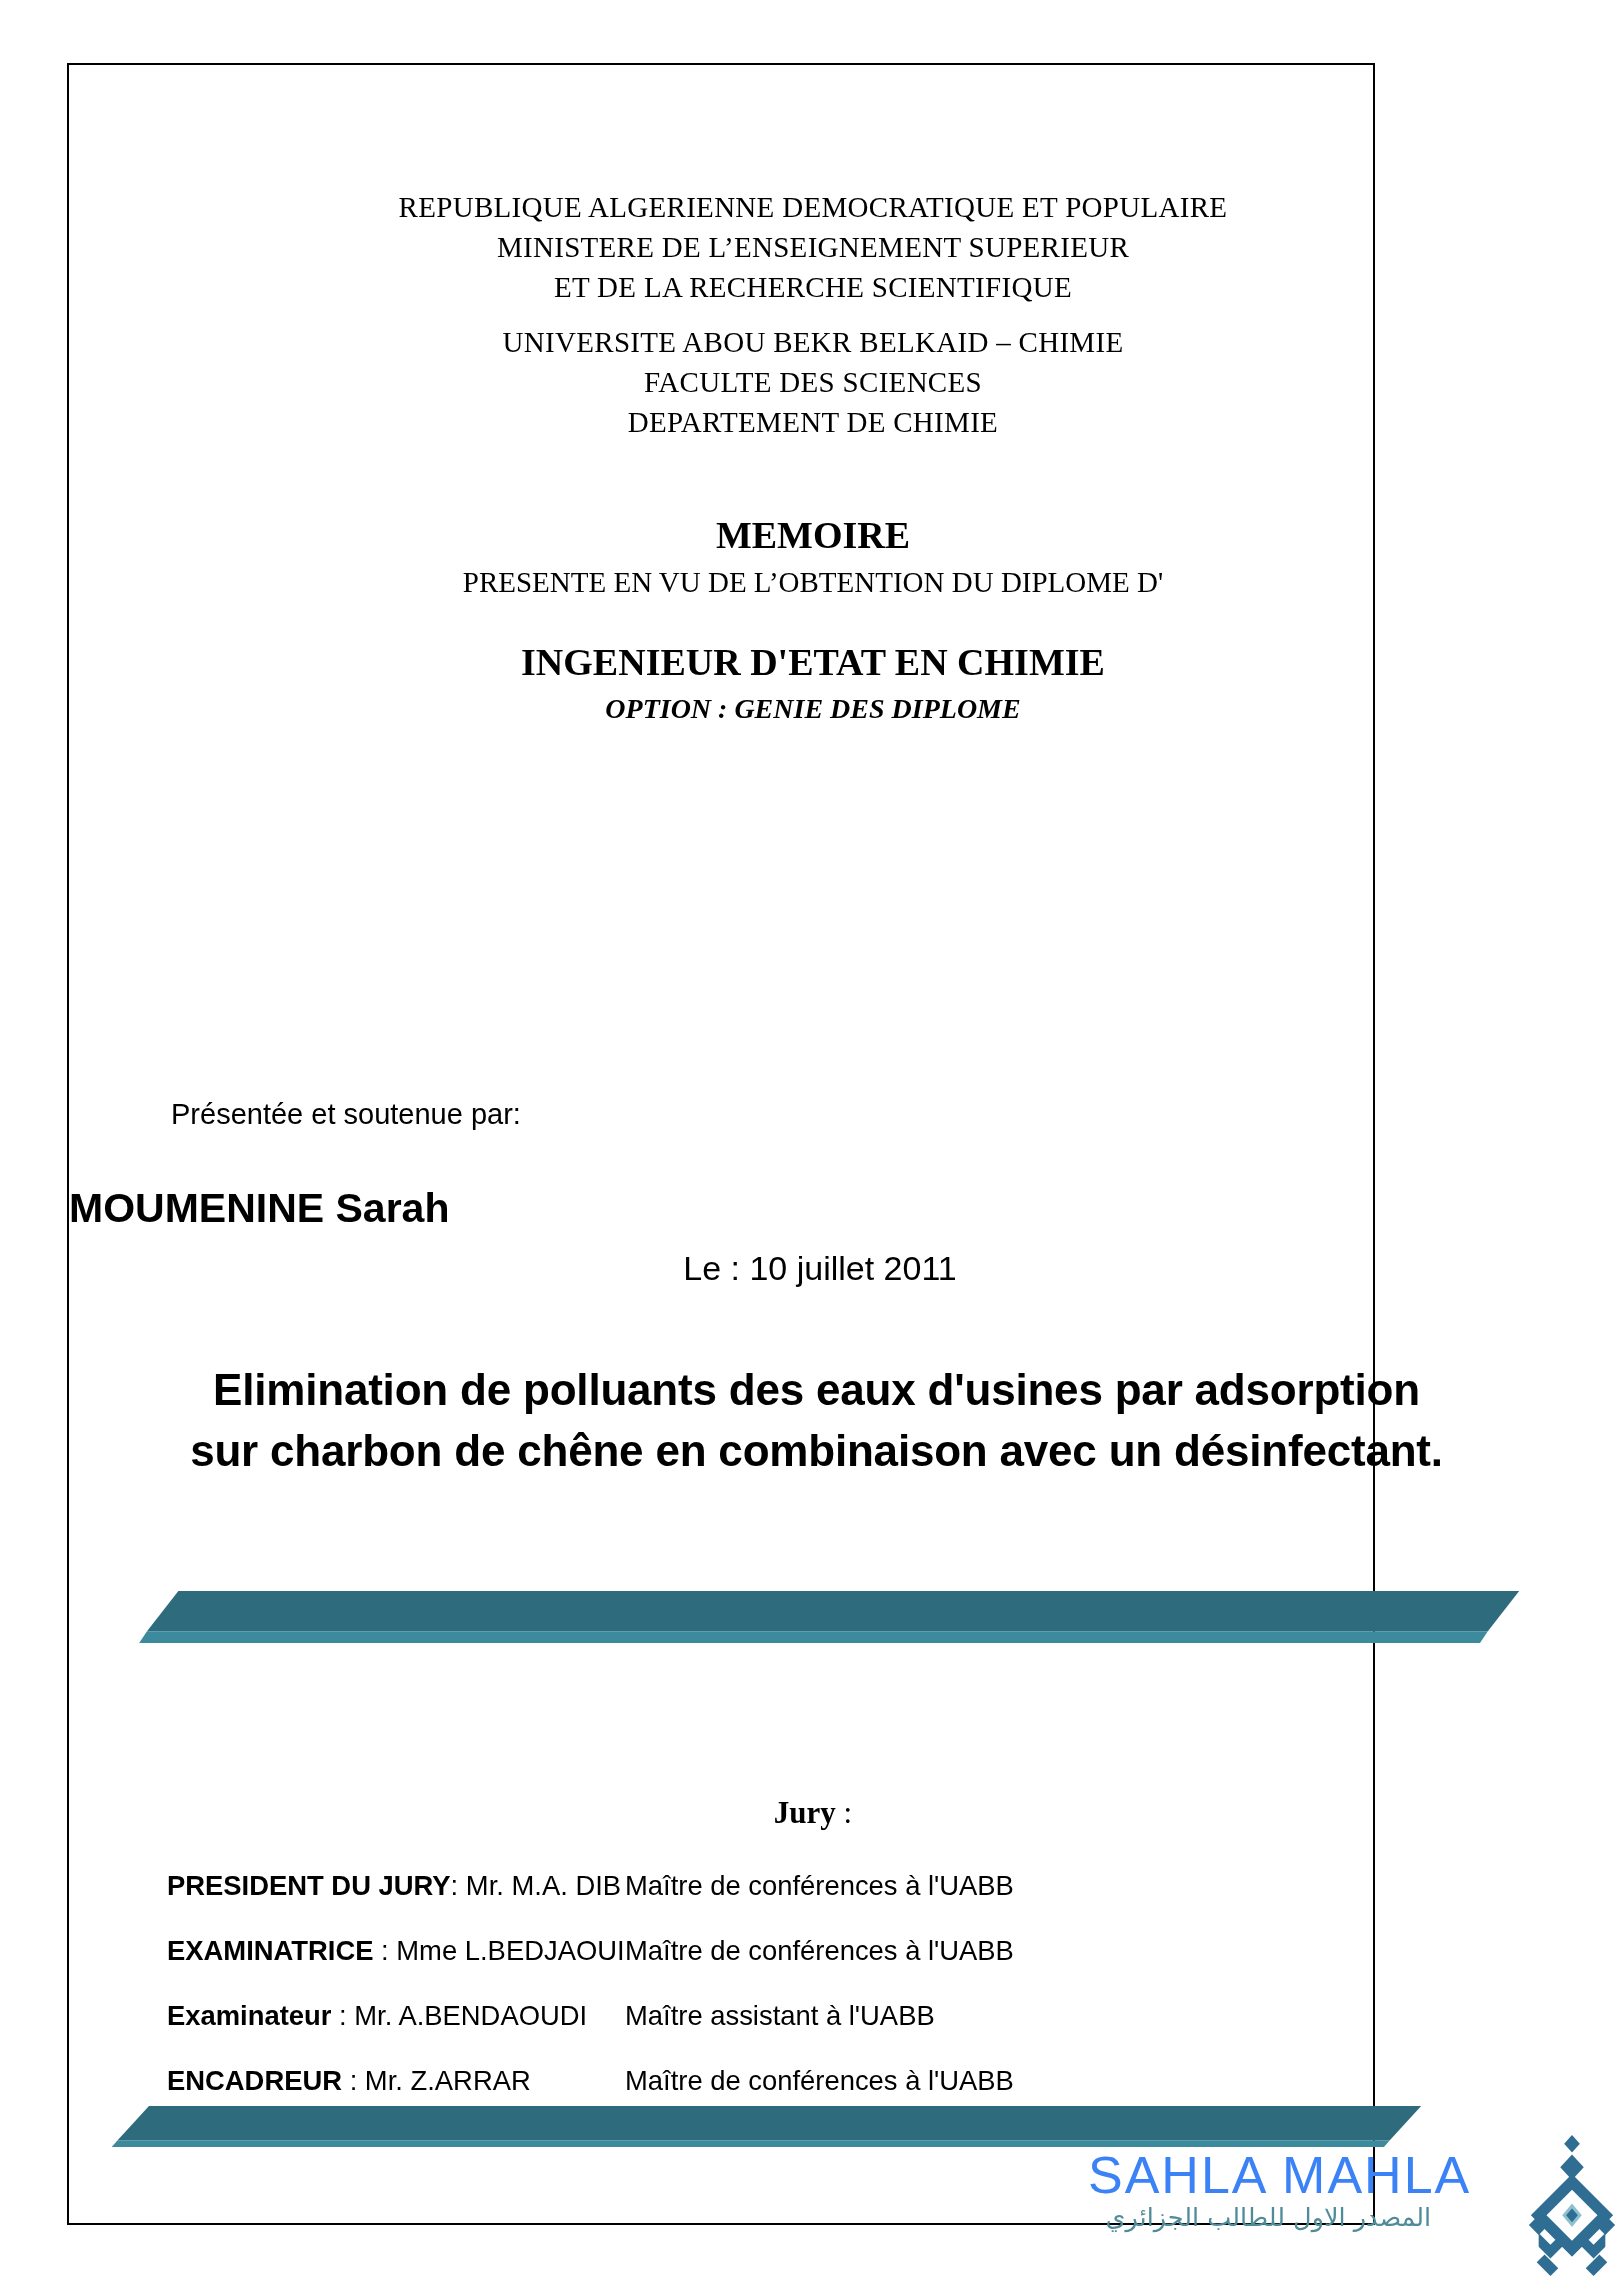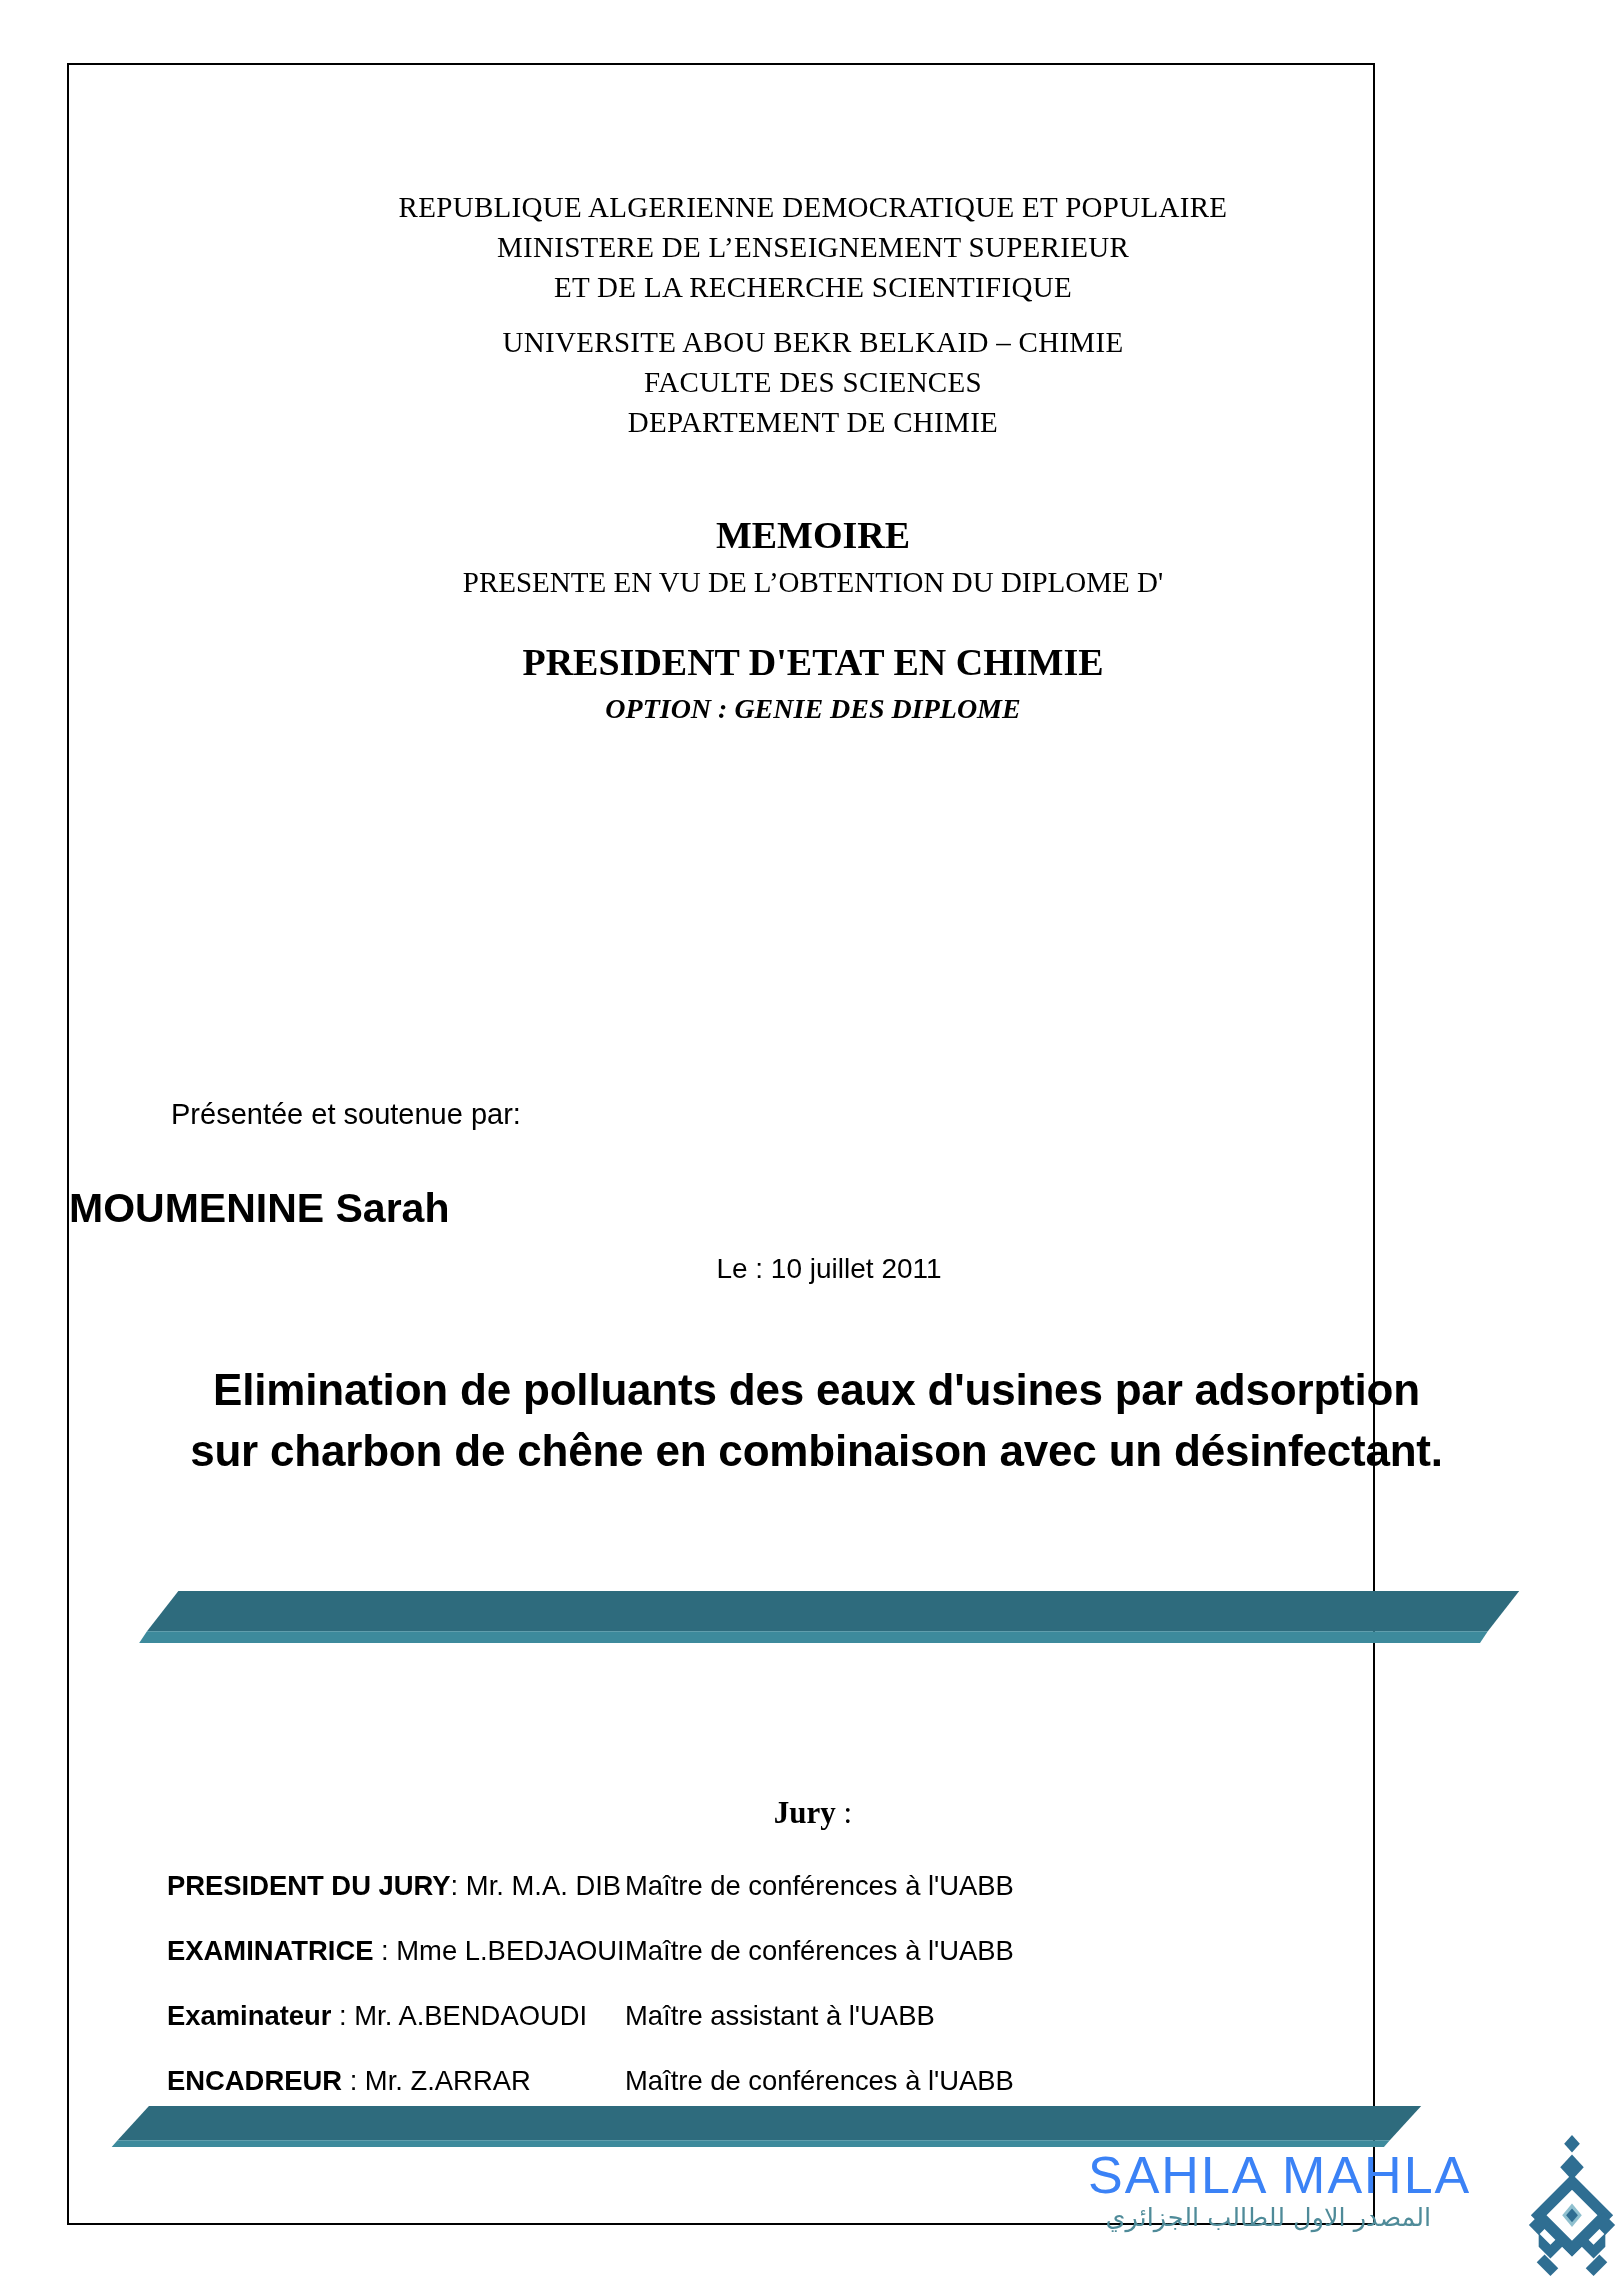--- a/index.html
+++ b/index.html
@@ -107,25 +107,25 @@
     left: 0;
     top: 1118px;
     width: 1488px;
     text-align: left;
     font-size: 41px;
     font-weight: bold;
     line-height: 51px;
   }
   #defense-date {
     position: absolute;
-    left: 16px;
+    left: 7px;
     top: 1181px;
     width: 1488px;
     text-align: center;
-    font-size: 28px;
+    font-size: 34px;
     line-height: 45px;
   }
 
   #thesis-title {
     position: absolute;
     left: 118px;
     top: 1294px;
     width: 1259px;
     text-align: center;
     font-size: 44px;
@@ -228,21 +228,21 @@
   </div>
 
   <div id="university-header" class="serif-block">
     <div>UNIVERSITE ABOU BEKR BELKAID – CHIMIE</div>
     <div>FACULTE DES SCIENCES</div>
     <div>DEPARTEMENT DE CHIMIE</div>
   </div>
 
   <div id="memoire-title" class="serif-block">MEMOIRE</div>
   <div id="memoire-subtitle" class="serif-block">PRESENTE EN VU DE L’OBTENTION DU DIPLOME D'</div>
-  <div id="degree-title" class="serif-block">PRESIDENT D'ETAT EN CHIMIE</div>
+  <div id="degree-title" class="serif-block">INGENIEUR D'ETAT EN CHIMIE</div>
   <div id="degree-option" class="serif-block">OPTION : GENIE DES DIPLOME</div>
 
   <div id="presented-by-label" class="sans-block">Présentée et soutenue par:</div>
   <div id="author-name" class="sans-block">MOUMENINE Sarah</div>
   <div id="defense-date" class="sans-block">Le : 10 juillet 2011</div>
 
   <div id="thesis-title" class="sans-block">Elimination de polluants des eaux d'usines par adsorption sur charbon de chêne en combinaison avec un désinfectant.</div>
 
   <div id="jury-heading">
     <span class="jury-word">Jury</span><span> :</span>

